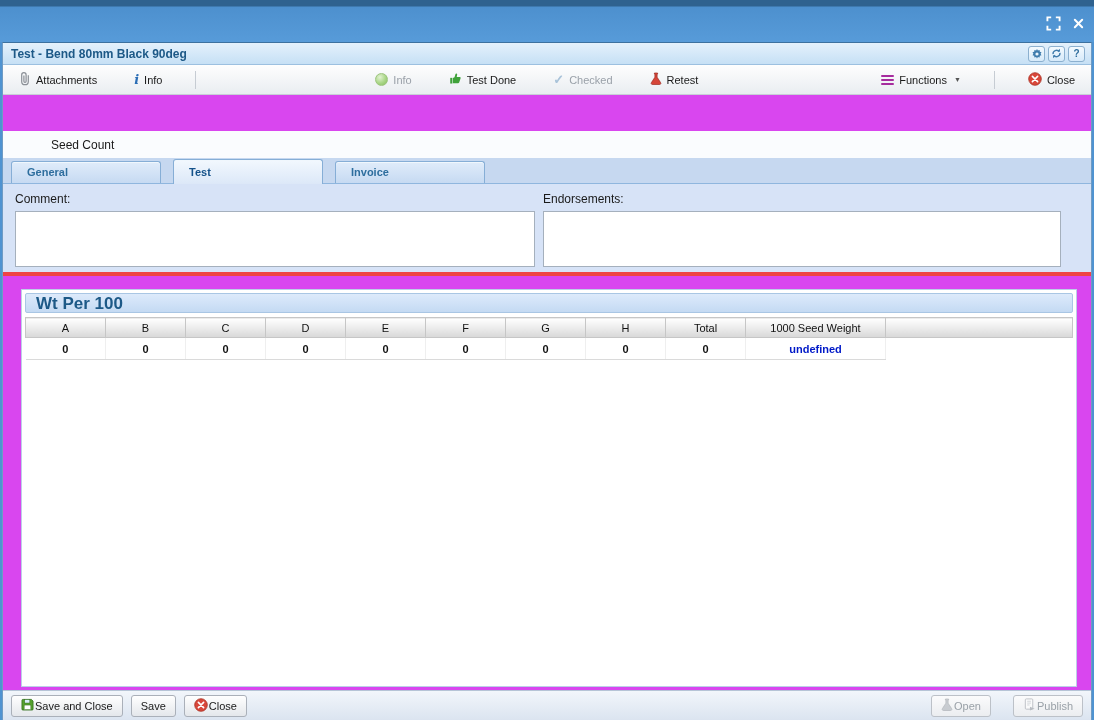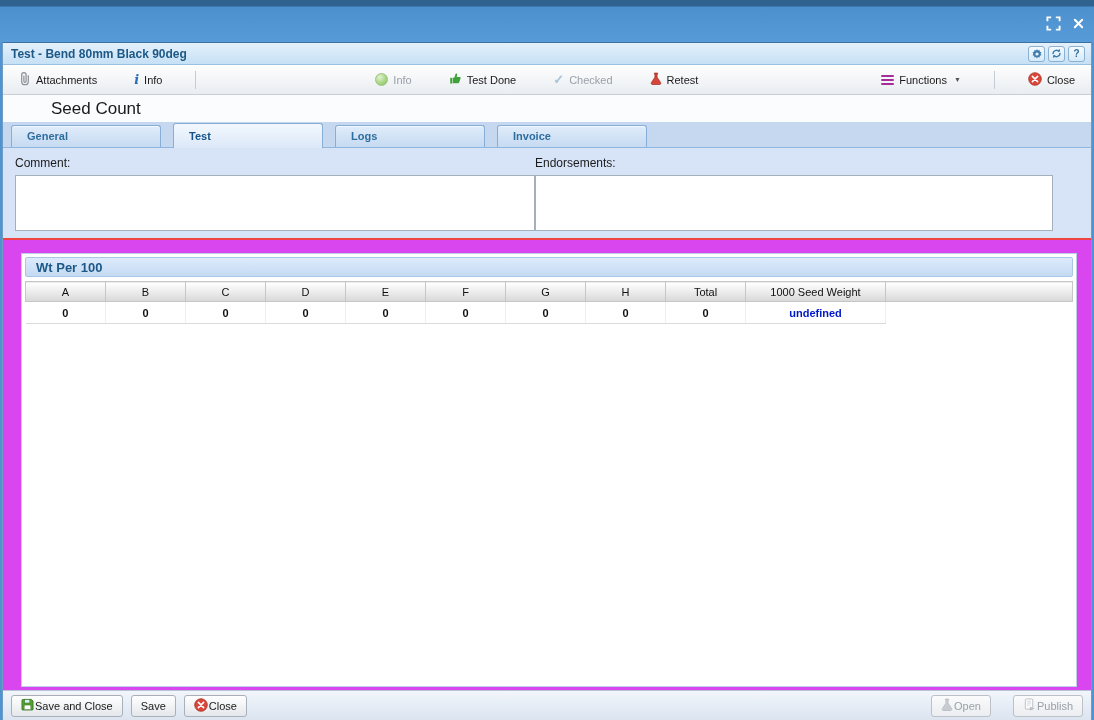--- a/index.html
+++ b/index.html
@@ -35,45 +35,45 @@
   .sep{width:1px;height:18px;background:#c6ccd3;margin:0 4px;}
   .info-i{font-family:"DejaVu Serif",serif;font-style:italic;font-weight:bold;color:#2a6db5;font-size:13px;line-height:1;}
   .start-dot{width:13px;height:13px;border-radius:50%;display:inline-block;
              background:radial-gradient(circle at 35% 30%,#e2f2d2,#a9d687 55%,#86bd5f);border:1px solid #9cc47e;}
   .check{color:#a9c3d9;font-weight:bold;font-size:13px;line-height:1;}
   .hamburger{display:inline-flex;flex-direction:column;gap:2px;}
   .hamburger div{width:13px;height:2px;background:#a62c9e;border-radius:1px;}
   .caret{font-size:7px;color:#555;margin-left:2px;}
 
   
-  .sublabel{height:27px;background:#fafcfe;display:flex;align-items:center;padding-left:48px;font-size:17px;}
+  .sublabel{height:27px;background:#fafcfe;display:flex;align-items:center;padding-left:48px;font-size:12px;margin-top:36px;}
 
   
   .tabstrip{height:26px;background:#c6d8f0;display:flex;align-items:flex-end;padding-left:8px;gap:12px;
             border-bottom:1px solid #8fb6de;}
   .tab{width:150px;height:22px;line-height:21px;padding-left:15px;font-weight:bold;color:#2e6e9e;
        background:linear-gradient(#e0ecfa,#c6daf2);border:1px solid #86aed6;border-bottom:none;
        border-radius:3px 3px 0 0;cursor:pointer;box-shadow:inset 0 1px 0 #f0f7fd;}
   .tab.active{height:25px;line-height:24px;margin-bottom:-1px;color:#15528a;
        background:linear-gradient(#f2f8fe,#dce8f8);z-index:2;position:relative;}
 
   
-  .formpanel{height:92px;background:#d7e3f7;padding:8px 12px 0;display:flex;gap:0;border-bottom:2px solid #ef4444;}
+  .formpanel{height:92px;background:#d7e3f7;padding:8px 12px 0;display:flex;gap:8px;border-bottom:4px solid #ef4444;}
   .field{display:flex;flex-direction:column;}
   .field.comment{width:520px;}
   .field.endorse{width:518px;}
   .field label{font-size:12px;margin-bottom:5px;}
   .field textarea{height:56px;border:1px solid #a5b0bd;background:#fff;padding:2px 4px;resize:none;outline:none;
                   font-family:"Liberation Sans",sans-serif;font-size:12px;}
 
   
   .gridarea{flex:1;padding:13px 14px 3px 18px;display:flex;min-height:0;}
   .gridpanel{flex:1;background:#fff;border:1px solid #bccfe7;padding:3px;display:flex;flex-direction:column;}
   .gridtitle{height:20px;line-height:19px;background:linear-gradient(#ddeafb,#c4daf3);border:1px solid #a9c6e4;
-             color:#1d5987;font-weight:bold;padding-left:10px;border-radius:2px;font-size:13px;}
+             color:#1d5987;font-weight:bold;padding-left:10px;border-radius:2px;font-size:17px;}
   .gridtable{margin-top:4px;width:100%;border-collapse:collapse;table-layout:fixed;}
   .gridtable th{width:80px;height:20px;background:linear-gradient(#ffffff,#d8d8d8);border:1px solid #c6c6c6;
                 border-left:none;font-weight:normal;font-size:11px;color:#111;cursor:pointer;}
   .gridtable th:first-child{border-left:1px solid #c6c6c6;}
   .gridtable th.wide{width:140px;}
   .gridtable th.filler{width:auto;cursor:default;}
   .gridtable td{height:22px;text-align:center;font-weight:bold;font-size:11px;color:#111;
                 border-bottom:1px solid #dadada;border-right:1px solid #efefef;}
   .gridtable td.filler{border:none;}
   .gridtable td.link-cell{color:#0019c8;}
@@ -202,21 +202,20 @@
     </div>
   </div>
 
   <div class="sublabel">
     <span>Seed Count</span>
   </div>
 
   <div class="tabstrip">
     <div class="tab">General</div>
     <div class="tab active">Test</div>
-    <div class="tab">Logs</div>
     <div class="tab">Invoice</div>
   </div>
 
   <div class="formpanel">
     <div class="field comment">
       <label>Comment:</label>
       <textarea style=""></textarea>
     </div>
     <div class="field endorse">
       <label>Endorsements:</label>

